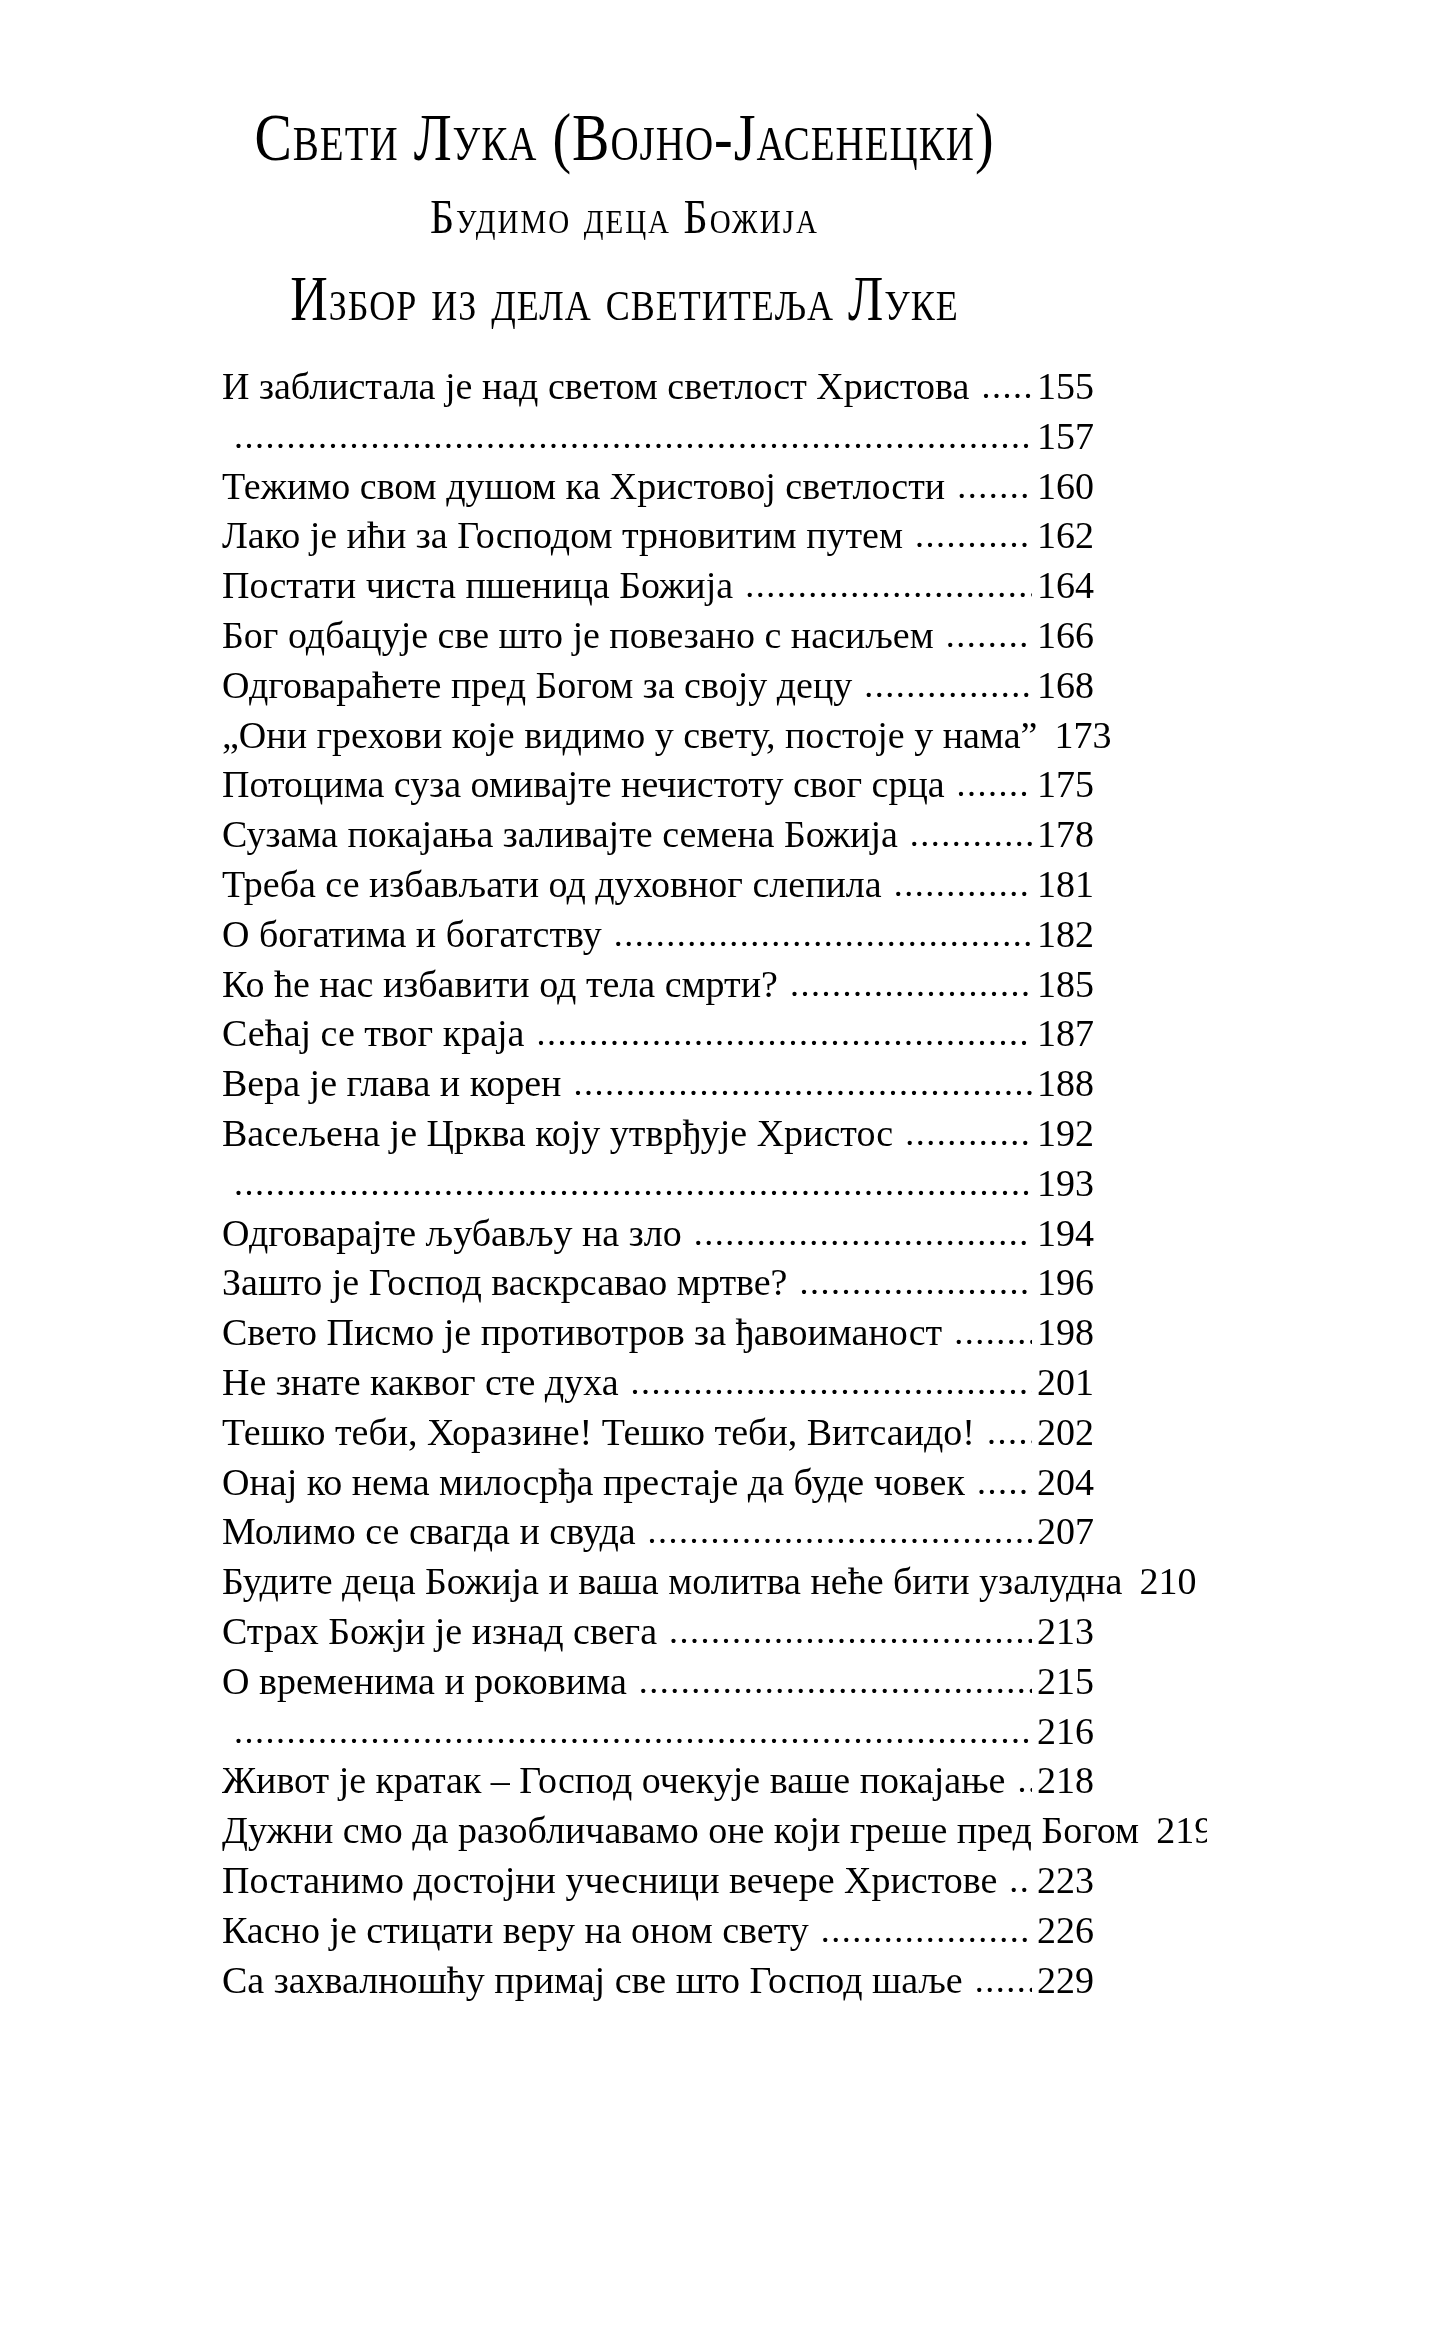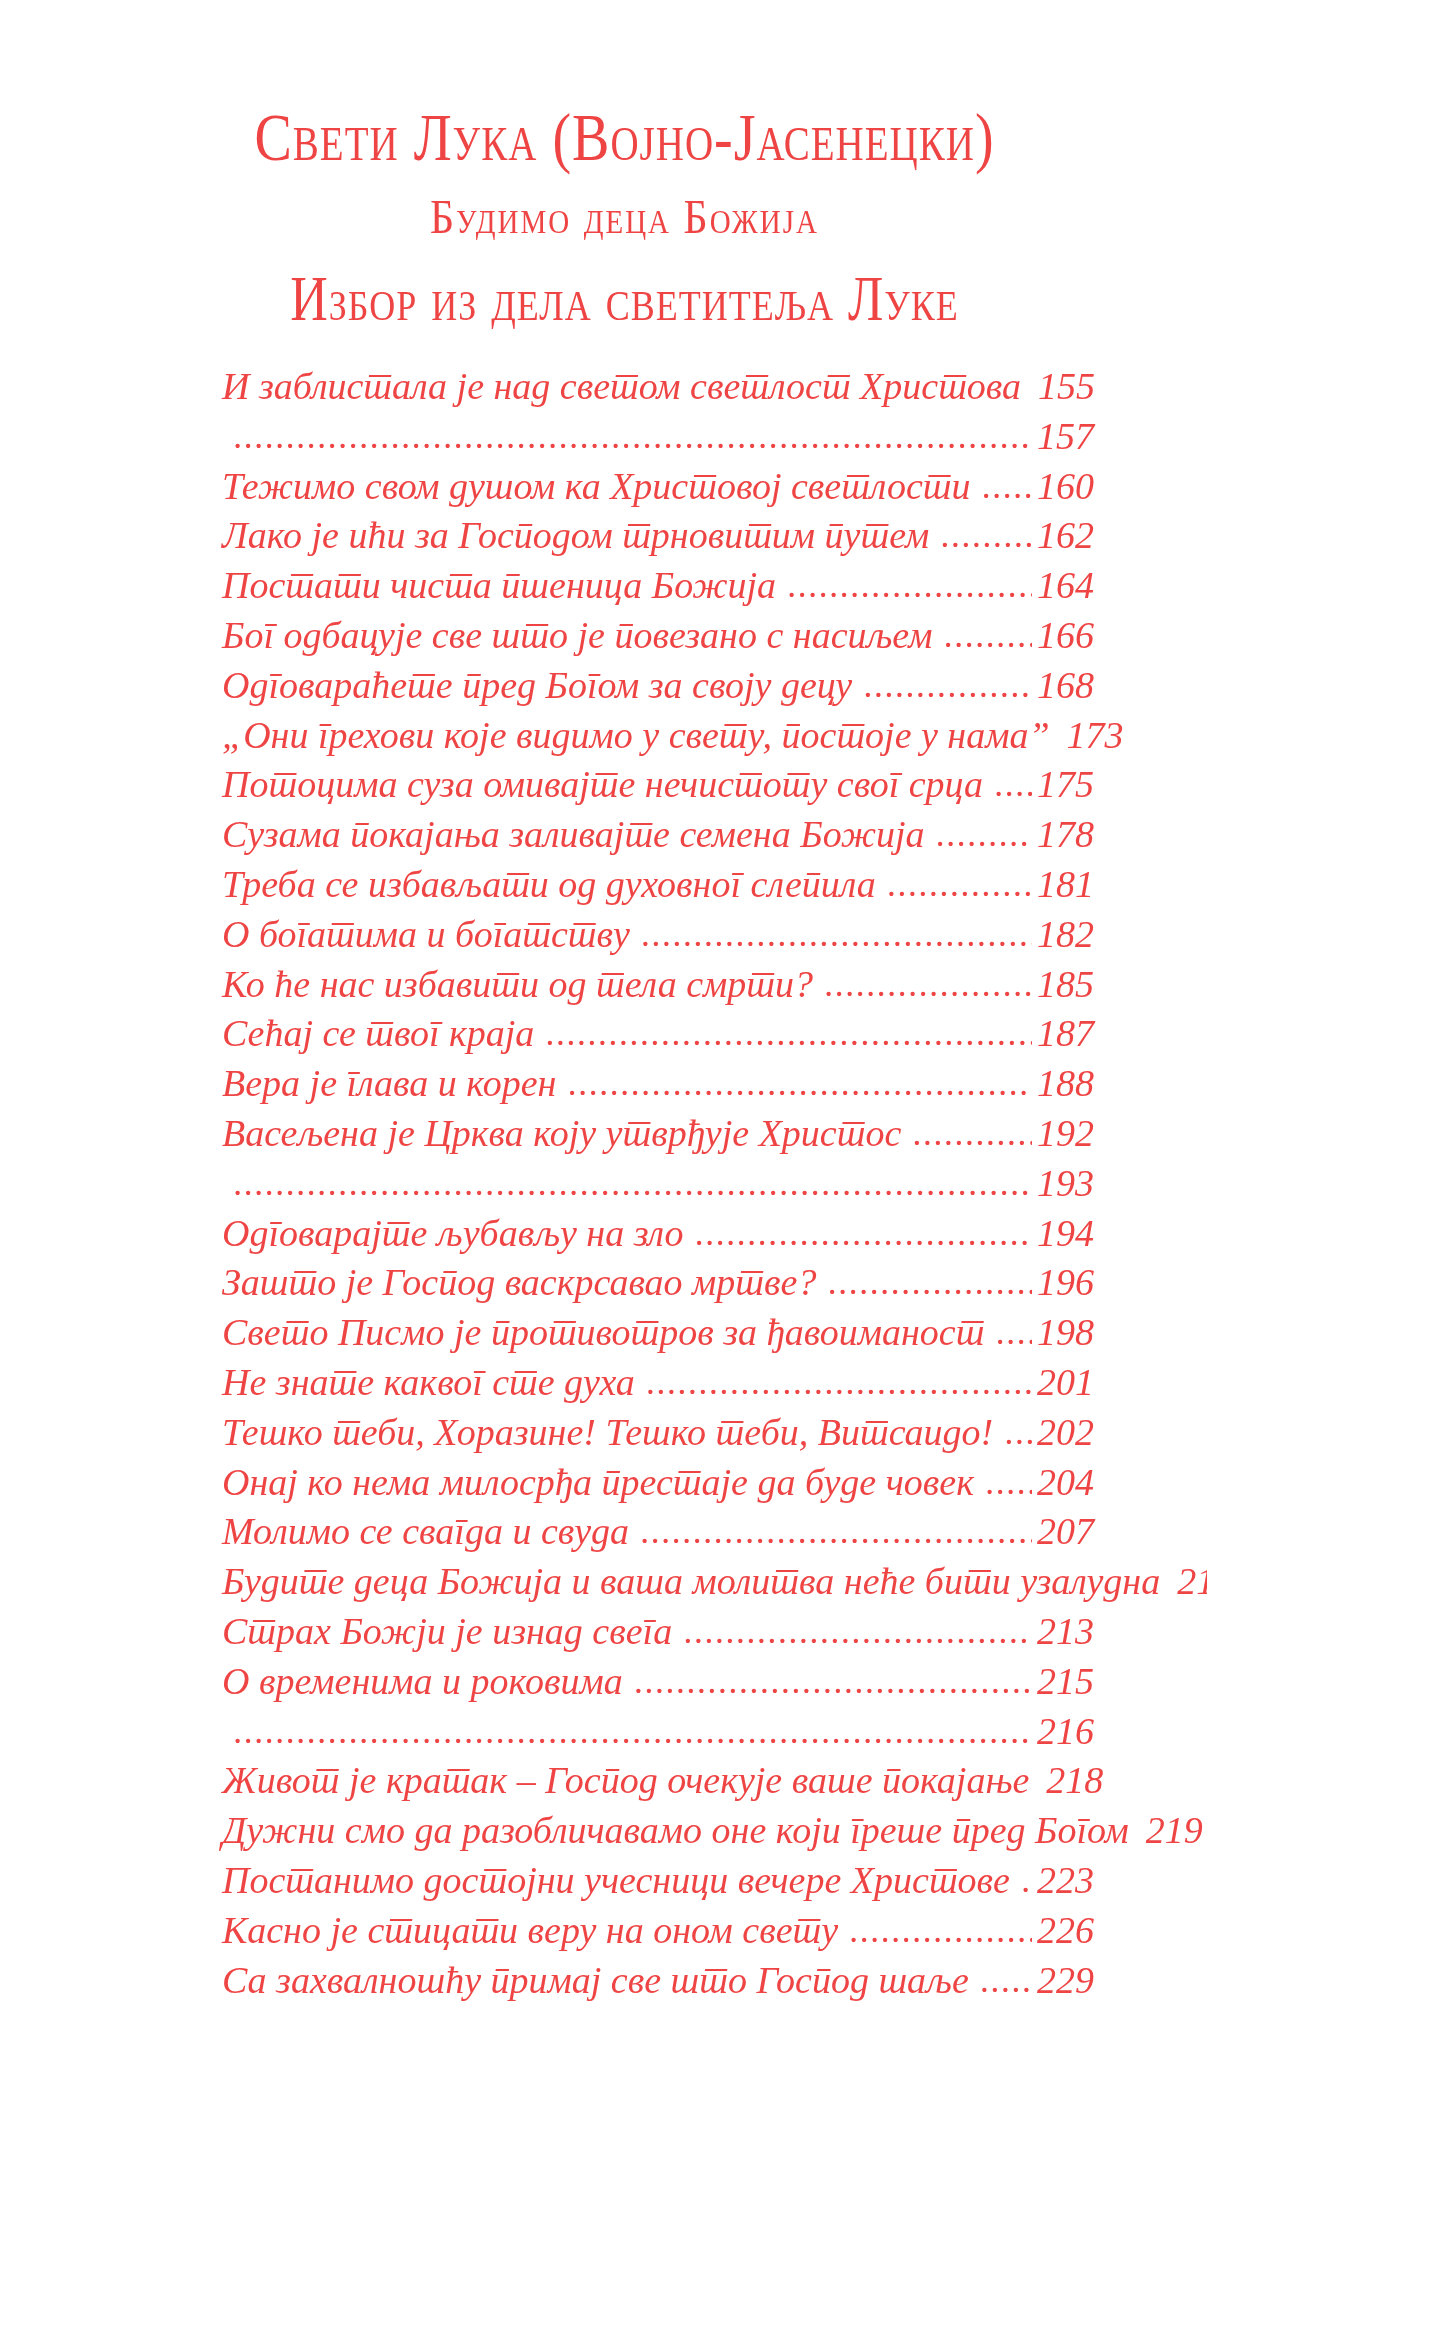--- a/index.html
+++ b/index.html
@@ -5,21 +5,21 @@
   html, body {
     margin: 0;
     padding: 0;
     background: #ffffff;
   }
   .page {
     position: relative;
     width: 1207px;
     height: 2332px;
     background: #ffffff;
-    color: #ef4444;
+    color: #000000;
     font-family: "Liberation Serif", "DejaVu Serif", serif;
     overflow: hidden;
     box-sizing: border-box;
     padding: 0 113px 0 155px;
   }
   
   .title-block {
     padding-top: 110px;
     text-align: center;
   }
@@ -54,21 +54,20 @@
   
   .toc {
     margin-top: 14px;
     padding-left: 67px;
     font-size: 38px;
     line-height: 49.8px;
   }
   .toc-row {
     display: flex;
     align-items: flex-start;
-    font-style: italic;
   }
   .entry-title {
     flex: 0 0 auto;
     white-space: nowrap;
   }
   .dots {
     flex: 1 1 auto;
     min-width: 0;
     overflow: hidden;
     white-space: nowrap;

